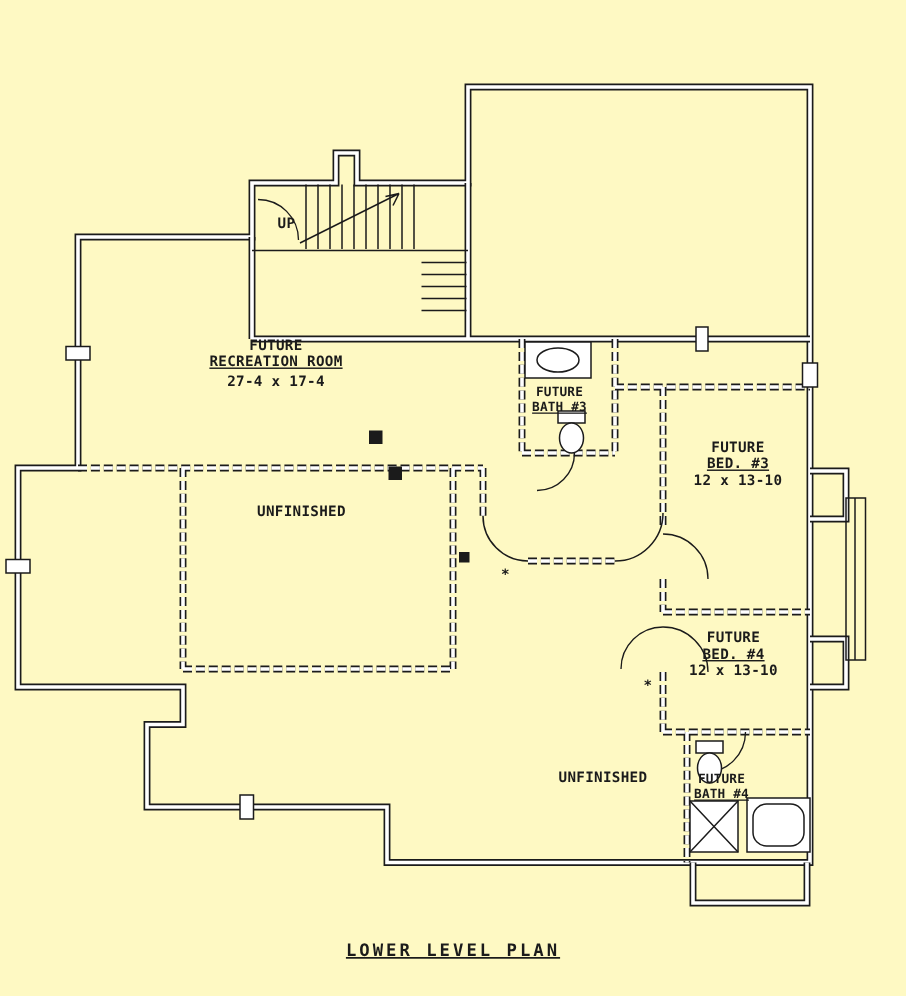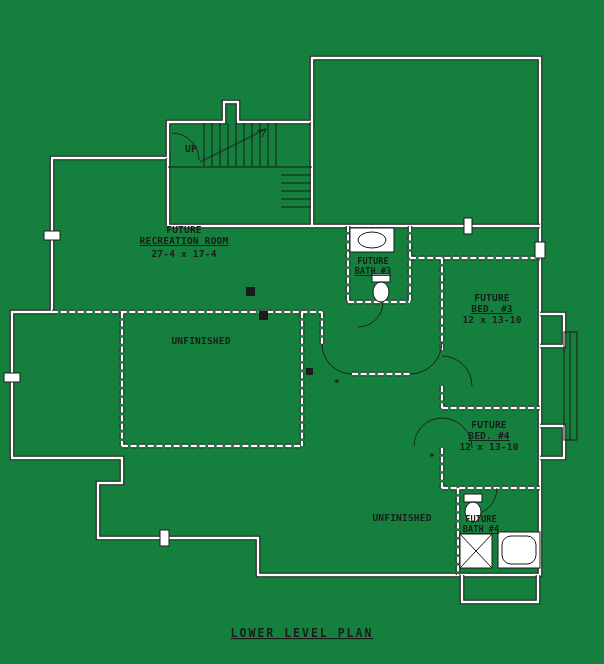--- a/index.html
+++ b/index.html
@@ -1,16 +1,16 @@
 <!DOCTYPE html>
 <html><head>
 <meta charset="utf-8">
 <style>
   html,body{margin:0;padding:0;background:#ffffff;}
-  .sheet{position:relative;width:604px;height:664px;background:#15803d;overflow:hidden;}
+  .sheet{position:relative;width:604px;height:664px;background:#fef9c3;overflow:hidden;}
   svg{position:absolute;left:0;top:0;}
   svg text{font-family:"DejaVu Sans Mono","Liberation Mono",monospace;font-weight:bold;fill:#1b1b1b;text-anchor:middle;}
   .t9{font-size:9.5px;letter-spacing:0.2px;}
   .t8{font-size:8.5px;letter-spacing:0.1px;}
   .u{text-decoration:underline;}
   .title-t{font-size:11.5px;letter-spacing:2px;text-decoration:underline;}
   .wo{stroke:#1b1b1b;stroke-width:4.6;fill:none;}
   .wi{stroke:#ffffff;stroke-width:2.4;fill:none;}
   .dwo{stroke:#1b1b1b;stroke-width:4.6;fill:none;stroke-dasharray:6 2.6;}
   .dwi{stroke:#ffffff;stroke-width:2.4;fill:none;stroke-dasharray:6 2.6;}

